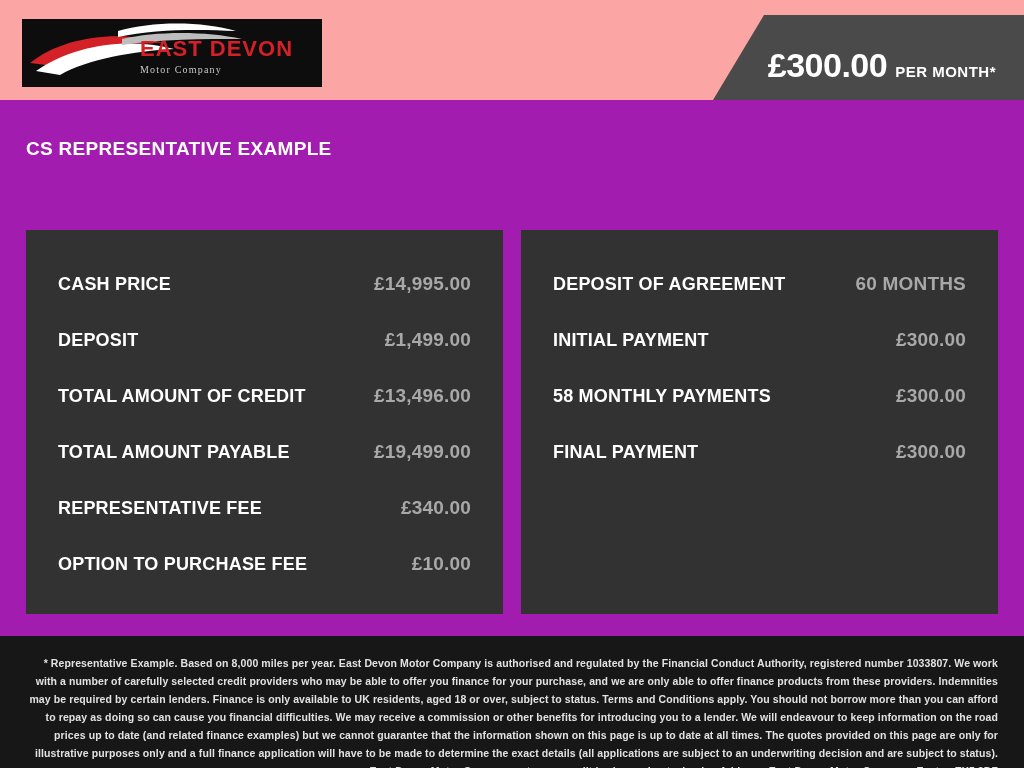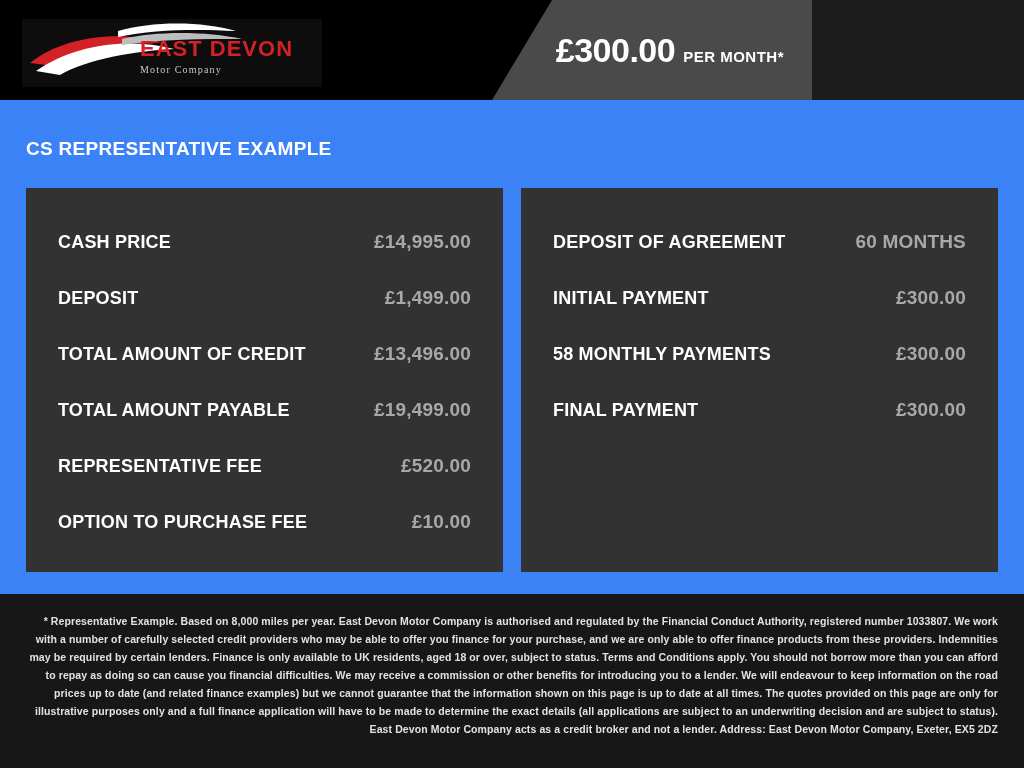--- a/index.html
+++ b/index.html
@@ -7,23 +7,23 @@
     width: 1024px;
     height: 768px;
     background: #1c1c1c;
     font-family: "Liberation Sans", sans-serif;
     overflow: hidden;
   }
 
   
   .header {
     position: relative;
-    width: 812px;
+    width: 1024px;
     height: 100px;
-    background: #000000;
+    background: #fca5a5;
     overflow: hidden;
   }
   .logo-box {
     position: absolute;
     left: 22px;
     top: 19px;
     width: 300px;
     height: 68px;
     background: #0d0d0d;
     overflow: hidden;
@@ -54,21 +54,21 @@
     font-size: 10px;
     letter-spacing: 1.2px;
     line-height: 14px;
     margin-top: 2px;
     font-family: "Liberation Serif", serif;
   }
 
   .price-panel {
     position: absolute;
     right: 0;
-    top: 0;
+    top: 15px;
     width: 320px;
     height: 100px;
     background: #4a4a4a;
     
     clip-path: polygon(60px 0, 320px 0, 320px 100px, 0px 100px);
   }
   .price-inner {
     position: absolute;
     right: 28px;
     top: 50%;
@@ -87,40 +87,41 @@
     font-weight: bold;
     letter-spacing: 0.5px;
     margin-left: 8px;
   }
 
   
   .body-wrap {
     position: relative;
     width: 1024px;
     height: 668px;
-    background: #3b82f6;
+    background: #a21caf;
   }
   .section-title {
     color: #ffffff;
     font-size: 19px;
     font-weight: bold;
     letter-spacing: 0.3px;
     padding: 38px 0 0 26px;
   }
 
   .panels {
     display: flex;
     gap: 18px;
     padding: 28px 26px 0 26px;
   }
   .panel {
     flex: 1;
     background: #323232;
     padding: 26px 26px 22px 26px;
     min-height: 378px;
+    margin-top: 42px;
   }
   .row {
     display: flex;
     align-items: baseline;
     justify-content: space-between;
     padding: 17px 6px 17px 6px;
   }
   .row-label {
     color: #ffffff;
     font-size: 18px;
@@ -197,21 +198,21 @@
       <div class="row">
         <span class="row-label">TOTAL AMOUNT OF CREDIT</span>
         <span class="row-value">£13,496.00</span>
       </div>
       <div class="row">
         <span class="row-label">TOTAL AMOUNT PAYABLE</span>
         <span class="row-value">£19,499.00</span>
       </div>
       <div class="row">
         <span class="row-label">REPRESENTATIVE FEE</span>
-        <span class="row-value">£520.00</span>
+        <span class="row-value">£340.00</span>
       </div>
       <div class="row">
         <span class="row-label">OPTION TO PURCHASE FEE</span>
         <span class="row-value">£10.00</span>
       </div>
     </div>
 
     <div class="panel">
       <div class="row">
         <span class="row-label">DEPOSIT OF AGREEMENT</span>

